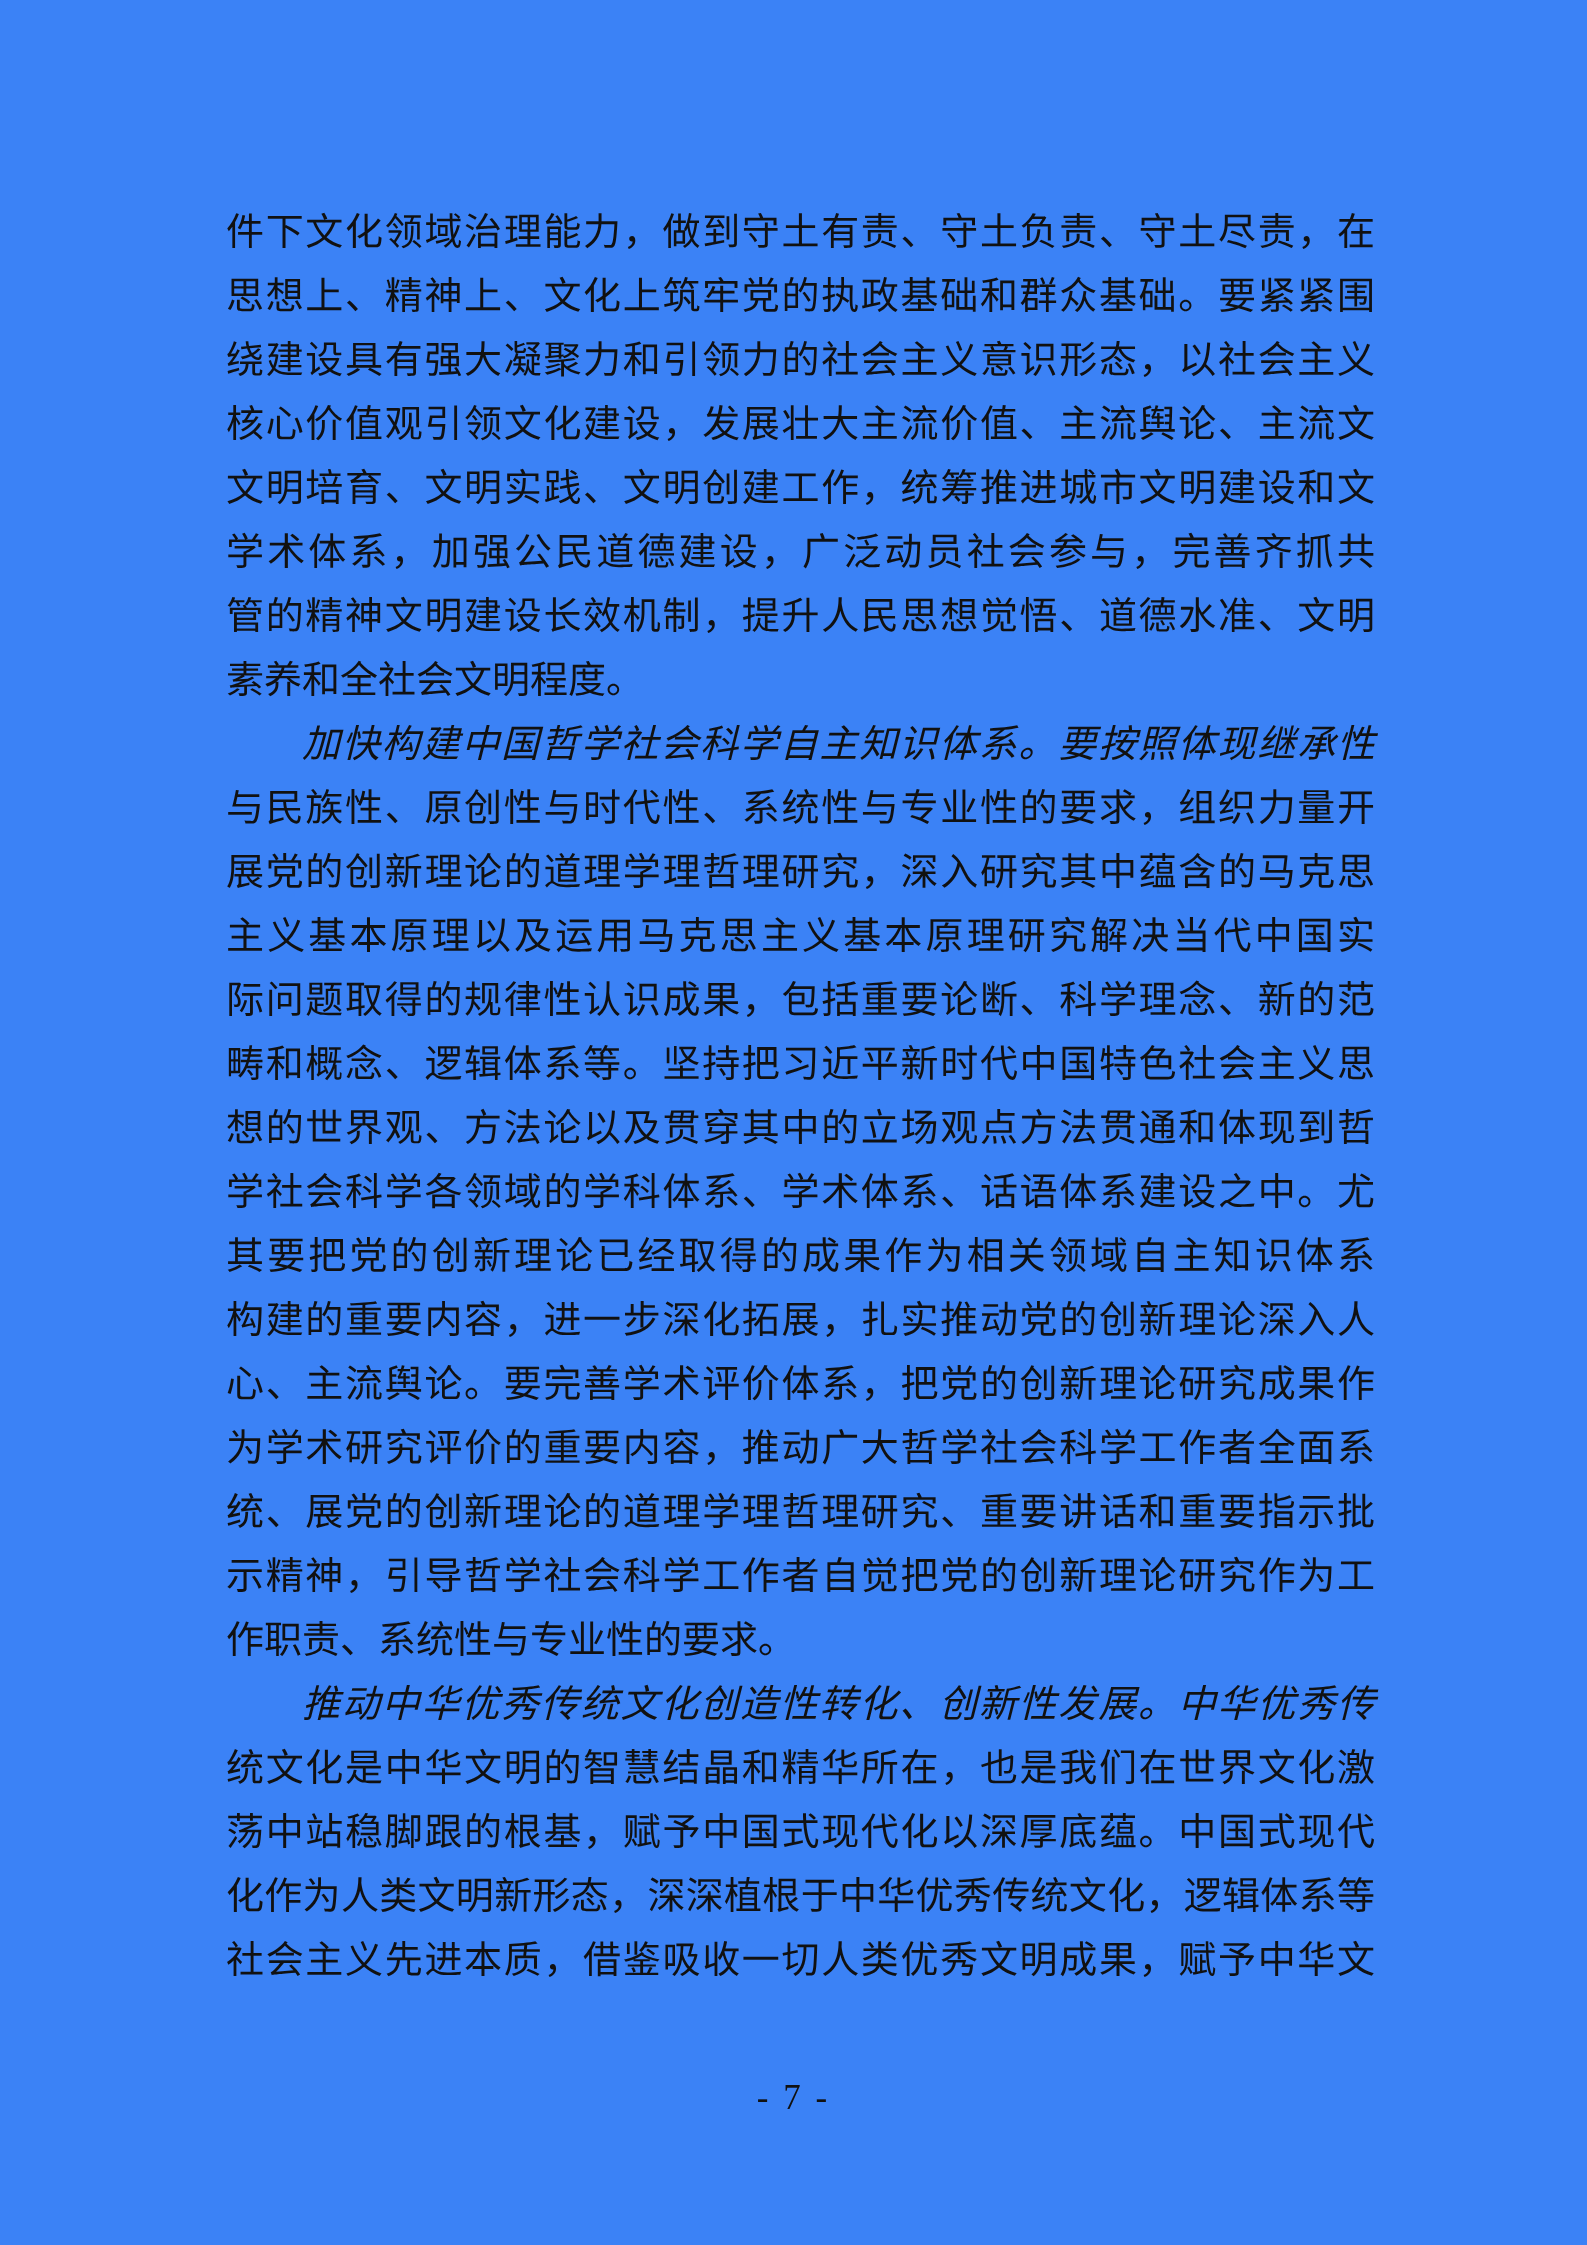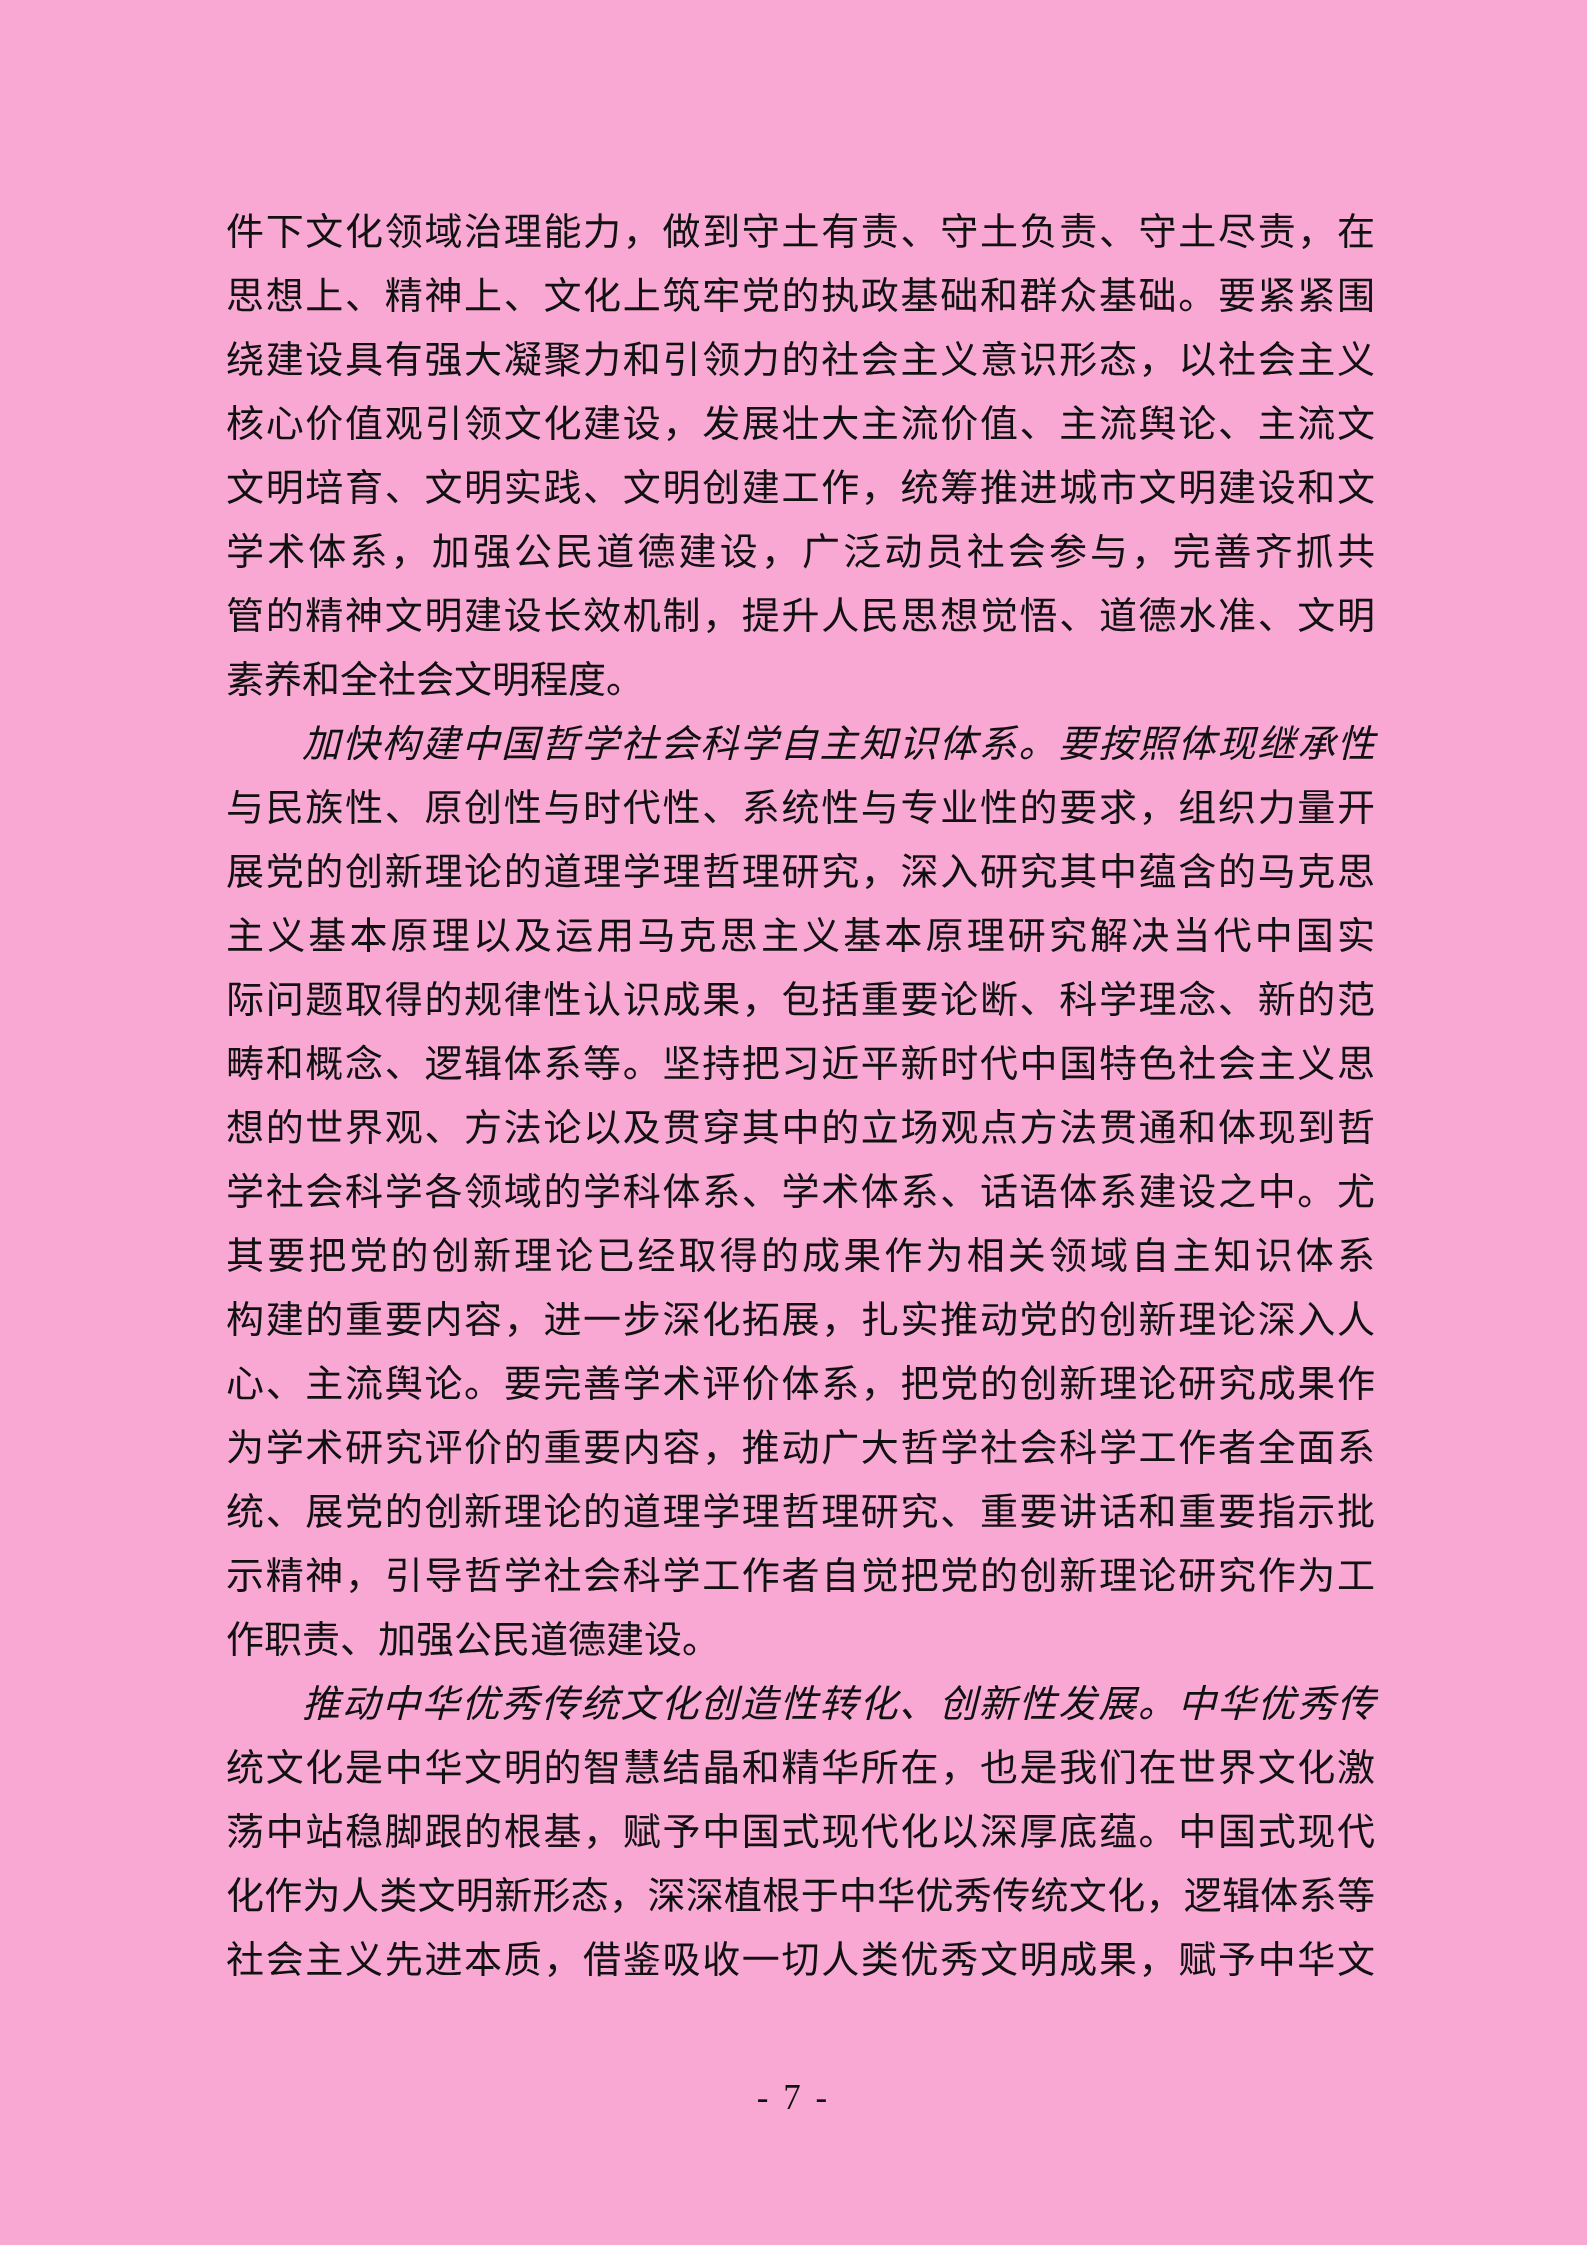--- a/index.html
+++ b/index.html
@@ -4,21 +4,21 @@
 <style>
   html, body {
     margin: 0;
     padding: 0;
     background: #e8e8e8;
   }
   .page {
     position: relative;
     width: 1587px;
     height: 2245px;
-    background: #f9a8d4;
+    background: #3b82f6;
     overflow: hidden;
     font-family: "Liberation Serif", "DejaVu Serif", serif;
     color: #111111;
   }
   .content {
     position: absolute;
     left: 226px;
     top: 200px;
     width: 1149px;
   }
@@ -80,21 +80,21 @@
       <div class="line">际问题取得的规律性认识成果，包括重要论断、科学理念、新的范</div>
       <div class="line">畴和概念、逻辑体系等。坚持把习近平新时代中国特色社会主义思</div>
       <div class="line">想的世界观、方法论以及贯穿其中的立场观点方法贯通和体现到哲</div>
       <div class="line">学社会科学各领域的学科体系、学术体系、话语体系建设之中。尤</div>
       <div class="line">其要把党的创新理论已经取得的成果作为相关领域自主知识体系</div>
       <div class="line">构建的重要内容，进一步深化拓展，扎实推动党的创新理论深入人</div>
       <div class="line">心、主流舆论。要完善学术评价体系，把党的创新理论研究成果作</div>
       <div class="line">为学术研究评价的重要内容，推动广大哲学社会科学工作者全面系</div>
       <div class="line">统、展党的创新理论的道理学理哲理研究、重要讲话和重要指示批</div>
       <div class="line">示精神，引导哲学社会科学工作者自觉把党的创新理论研究作为工</div>
-      <div class="line para-end">作职责、加强公民道德建设。</div>
+      <div class="line para-end">作职责、系统性与专业性的要求。</div>
     </div>
 
     <div class="paragraph">
       <div class="line indent">推动中华优秀传统文化创造性转化、创新性发展。中华优秀传</div>
       <div class="line">统文化是中华文明的智慧结晶和精华所在，也是我们在世界文化激</div>
       <div class="line">荡中站稳脚跟的根基，赋予中国式现代化以深厚底蕴。中国式现代</div>
       <div class="line">化作为人类文明新形态，深深植根于中华优秀传统文化，逻辑体系等</div>
       <div class="line">社会主义先进本质，借鉴吸收一切人类优秀文明成果，赋予中华文</div>
     </div>
 

